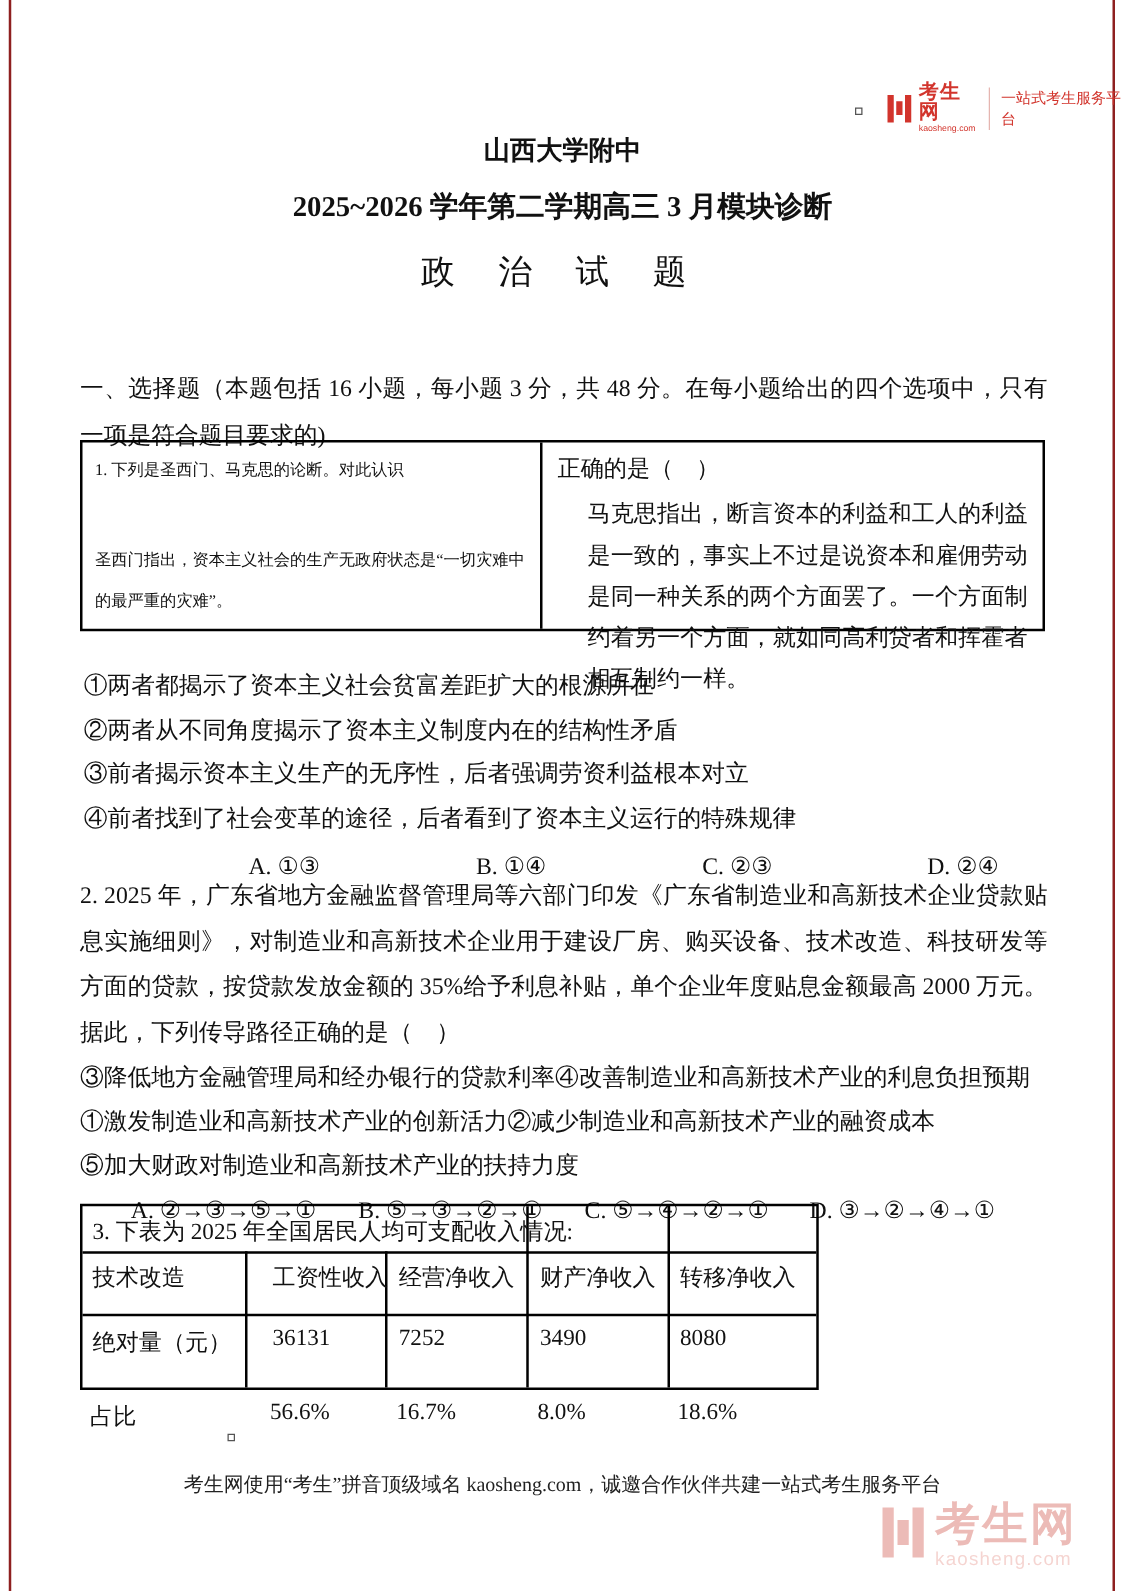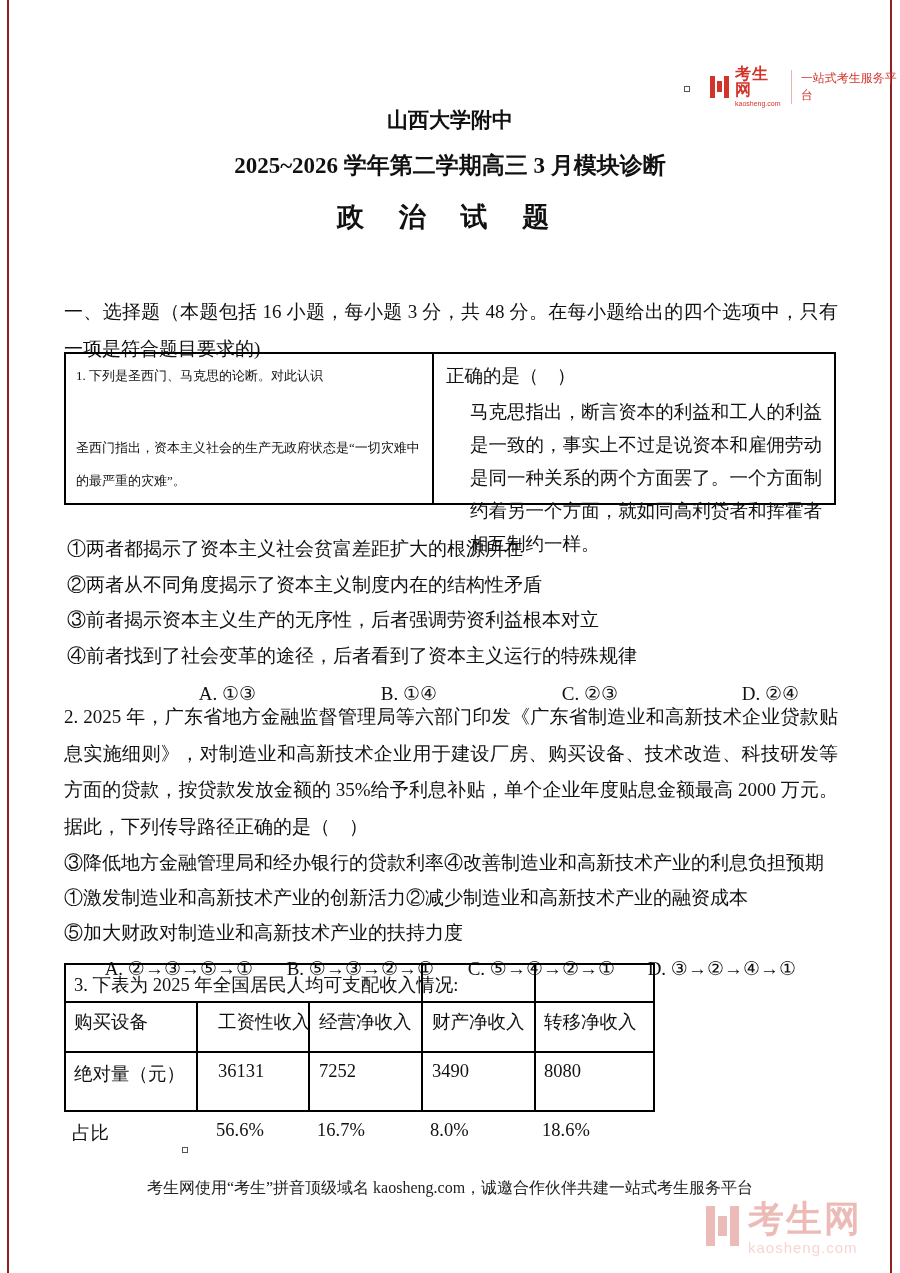--- a/index.html
+++ b/index.html
@@ -25,21 +25,21 @@
   .ks-icon .b2 { width:5px; height:11px; }
   .ks-icon .b3 { width:5px; height:22px; }
   .ks-text { display:flex; flex-direction:column; line-height:1; margin-right:9px; }
   .ks-brand { color:#d2342c; font-weight:bold; font-size:16px; font-family:"Liberation Sans",sans-serif; letter-spacing:1px; }
   .ks-domain { color:#d2342c; font-size:7px; font-family:"Liberation Sans",sans-serif; margin-top:2px; }
   .ks-tagline { color:#d2342c; font-size:12px; padding-left:9px; border-left:1px solid #e5b5b0; font-family:"Liberation Sans",sans-serif; }
 
   
   .school  { position:absolute; top:106px; left:0; width:100%; text-align:center; font-size:21px; font-weight:bold; }
   .term    { position:absolute; top:150px; left:0; width:100%; text-align:center; font-size:23px; font-weight:bold; }
-  .subject { position:absolute; top:199px; left:0; width:100%; text-align:center; font-size:27px; font-weight:bold; letter-spacing:14px; }
+  .subject { position:absolute; top:199px; left:0; width:100%; text-align:center; font-size:27px; font-weight:normal; letter-spacing:14px; }
 
   .intro { position:absolute; top:293px; left:64px; width:774px; font-size:19px; line-height:37px; text-align:justify; }
 
   
   .q1-table { position:absolute; top:352px; left:64px; width:772px; height:153px; border:2px solid #000; }
   .q1-left  { position:absolute; left:0; top:0; bottom:0; width:368px; border-right:2px solid #000; padding:7px 10px; font-size:13px; line-height:30px; }
   .q1-left-body  { margin-top:40px; line-height:33px; }
   .q1-right { position:absolute; left:368px; top:0; right:0; padding:7px 12px; font-size:18.5px; line-height:30px; }
   .q1-right-body { margin-top:5px; line-height:33px; text-align:justify;margin-left:24px; }
 
@@ -149,21 +149,21 @@
 
   <div class="q3">
     <div class="vline v1"></div>
     <div class="vline v2"></div>
     <div class="vline v3"></div>
     <div class="vline v4"></div>
     <div class="hline h1"></div>
     <div class="hline h2"></div>
     <div class="q3-stem">3. 下表为 2025 年全国居民人均可支配收入情况:</div>
     <div class="q3-row q3-headers">
-      <span class="c1">购买设备</span>
+      <span class="c1">技术改造</span>
       <span class="c2">工资性收入</span>
       <span class="c3">经营净收入</span>
       <span class="c4">财产净收入</span>
       <span class="c5">转移净收入</span>
     </div>
     <div class="q3-row q3-abs">
       <span class="c1">绝对量（元）</span>
       <span class="c2">36131</span>
       <span class="c3">7252</span>
       <span class="c4">3490</span>

